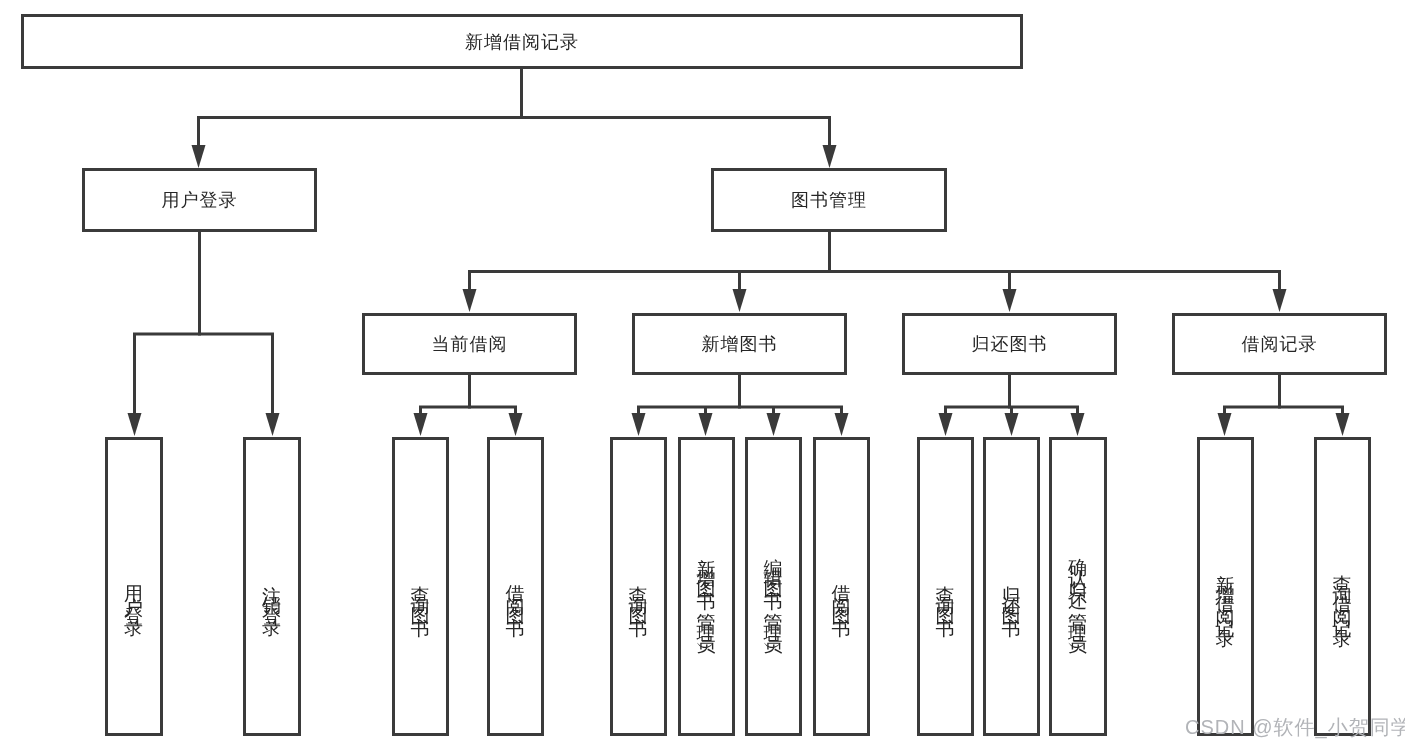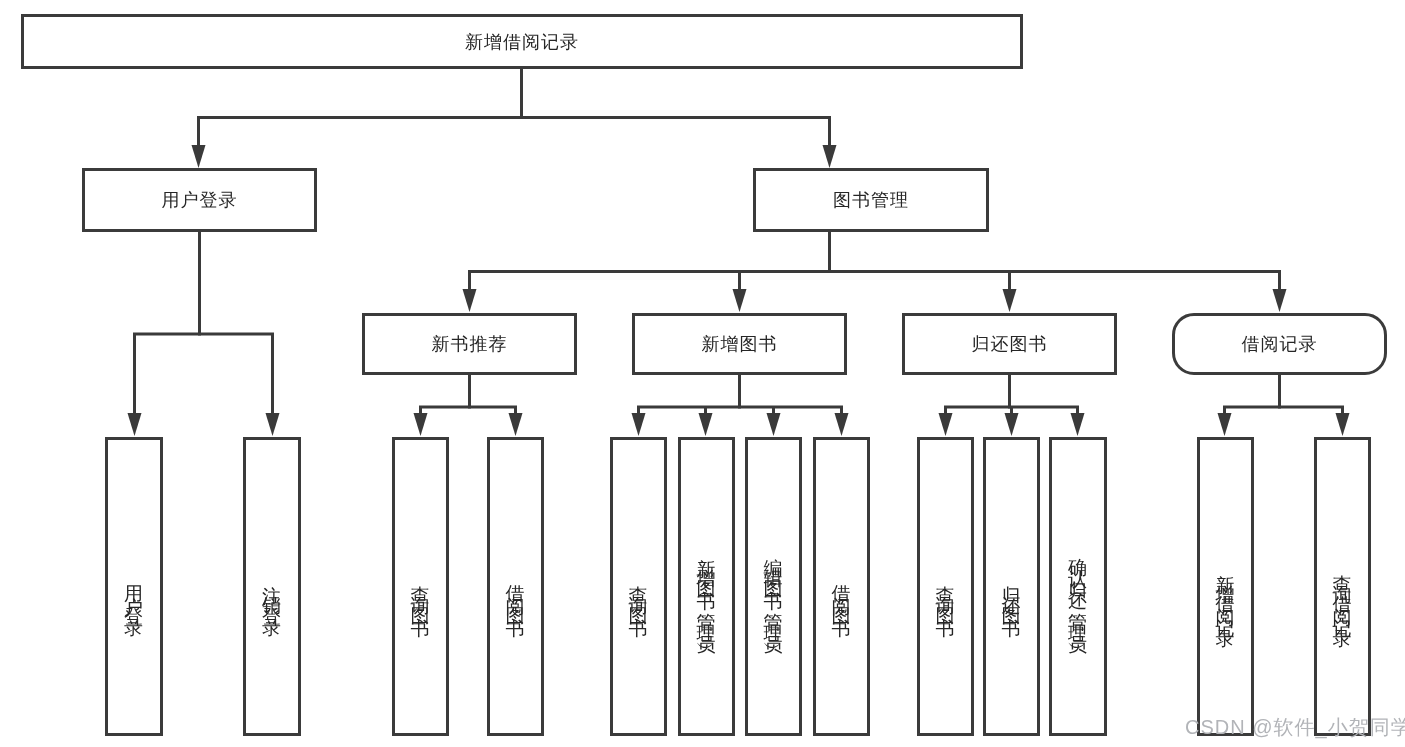--- a/index.html
+++ b/index.html
@@ -137,34 +137,34 @@
     </g>
   </svg>
 
   <div class="box" style="left:21px; top:14px; width:1002px; height:55px;">
     <span>新增借阅记录</span>
   </div>
 
   <div class="box" style="left:82px; top:168px; width:235px; height:64px;">
     <span>用户登录</span>
   </div>
-  <div class="box" style="left:711px; top:168px; width:236px; height:64px;margin-left:42px;">
+  <div class="box" style="left:711px; top:168px; width:236px; height:64px;">
     <span>图书管理</span>
   </div>
 
   <div class="box" style="left:362px; top:313px; width:215px; height:62px;">
-    <span>新书推荐</span>
+    <span>当前借阅</span>
   </div>
   <div class="box" style="left:632px; top:313px; width:215px; height:62px;">
     <span>新增图书</span>
   </div>
   <div class="box" style="left:902px; top:313px; width:215px; height:62px;">
     <span>归还图书</span>
   </div>
-  <div class="box" style="left:1172px; top:313px; width:215px; height:62px;border-radius:22px;">
+  <div class="box" style="left:1172px; top:313px; width:215px; height:62px;">
     <span>借阅记录</span>
   </div>
 
   <div class="box leaf" style="left:105px; top:437px; width:58px; height:299px;">
     <span class="vlabel">用户登录</span>
   </div>
   <div class="box leaf" style="left:243px; top:437px; width:58px; height:299px;">
     <span class="vlabel">注销登录</span>
   </div>
 

